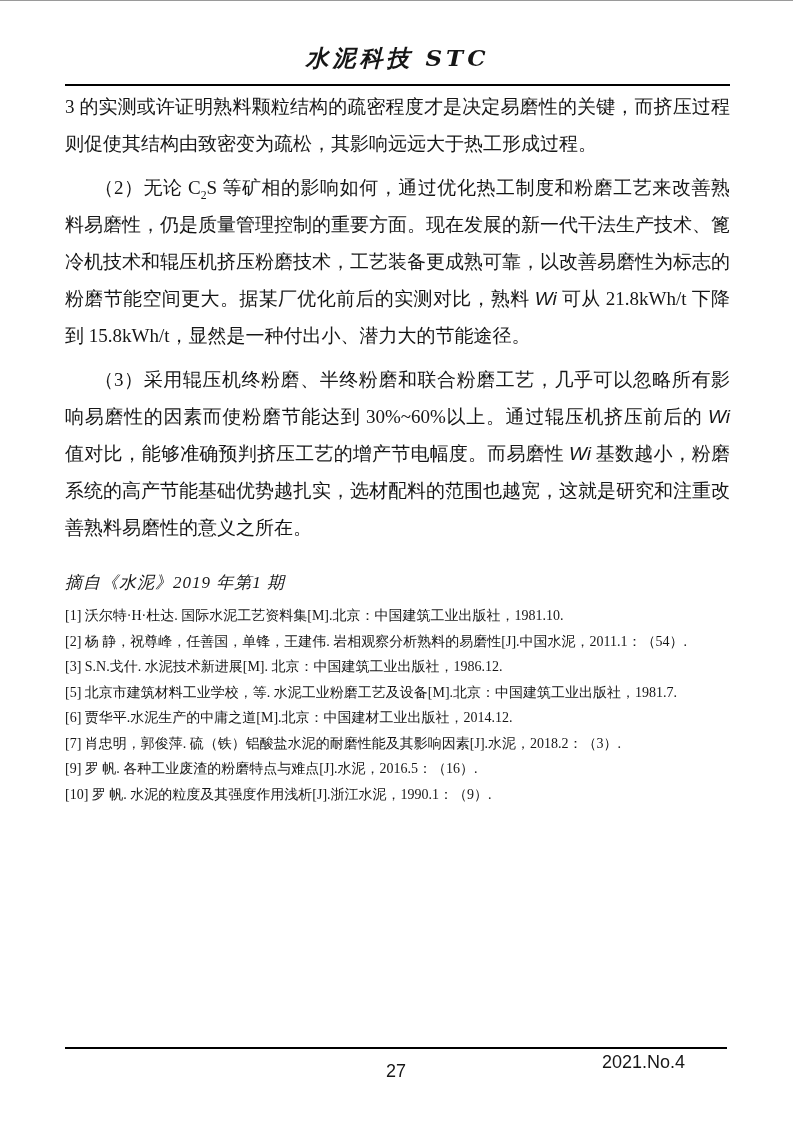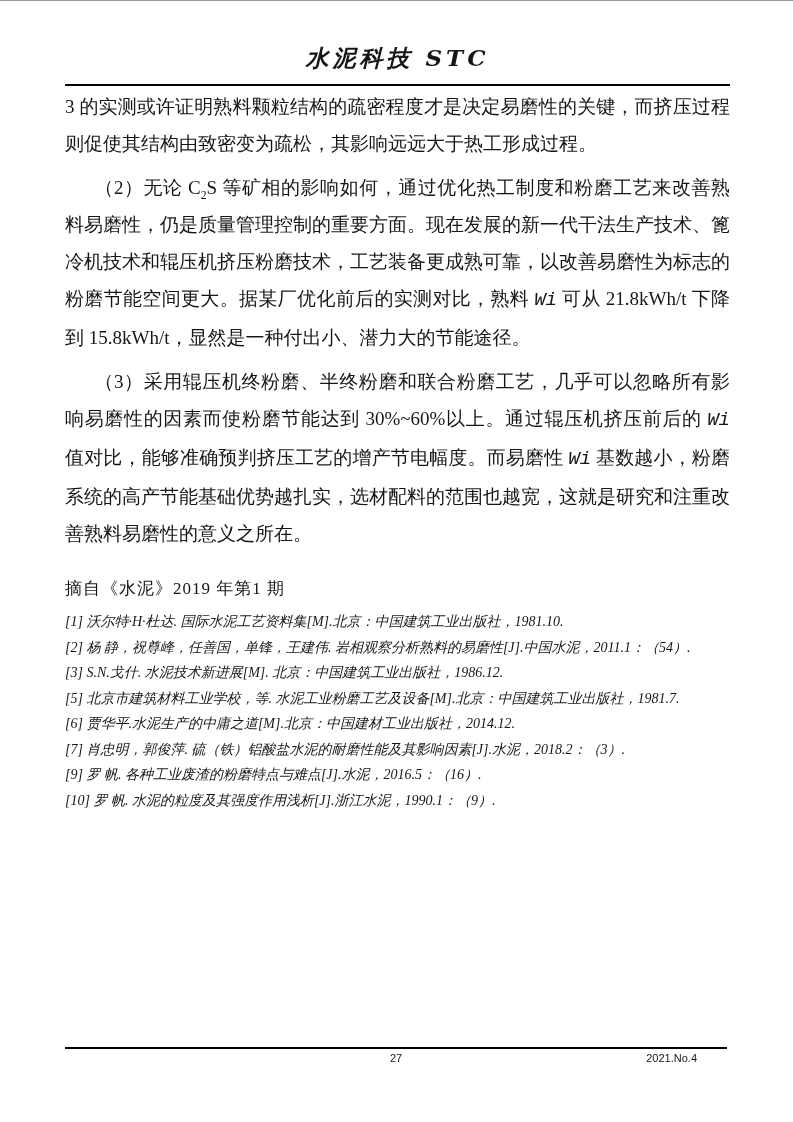--- a/index.html
+++ b/index.html
@@ -33,61 +33,62 @@
   .body-text { margin-top: 2px; }
   .body-para {
     font-size: 19px;
     line-height: 37px;
     text-align: justify;
     margin: 0;
   }
   .body-para + .body-para { margin-top: 7px; }
   .body-para.indent { text-indent: 1.55em; }
   .sub { vertical-align: sub; font-size: 0.62em; line-height: 0; }
-  .ital { font-style: italic; font-family: Liberation Mono, monospace; }
+  .ital { font-style: italic; font-family: Liberation Sans, sans-serif; }
   .citation {
     margin-top: 24px;
+    font-style: italic;
     font-size: 17px;
     letter-spacing: 1px;
     line-height: 26px;
   }
   .ref-heading {
     margin-top: 112px;
     font-weight: bold;
     font-size: 15.5px;
     line-height: 22px;
   }
-  .ref-list { margin-top: 7px; font-style: italic; }
+  .ref-list { margin-top: 7px; }
   .ref-item {
     font-size: 14px;
     line-height: 25.5px;
     white-space: nowrap;
   }
   .footer {
     position: absolute;
     left: 65px;
     right: 66px;
     top: 1046px;
     border-top: 2px solid #000;
   }
   .footer-row {
     position: relative;
     height: 22px;
     font-family: "Liberation Sans", sans-serif;
-    font-size: 11px;
-    padding-top: 3px;
+    font-size: 18px;
+    padding-top: 12px;
   }
   .page-num {
     display: block;
     text-align: center;
   }
   .issue {
     position: absolute;
     top: 3px;
-    right: 30px;
+    right: 42px;
   }
 </style>
 </head>
 <body>
 
 <div class="page">
 
   <div class="header-title">水泥科技  STC</div>
 
   <hr class="header-rule">

